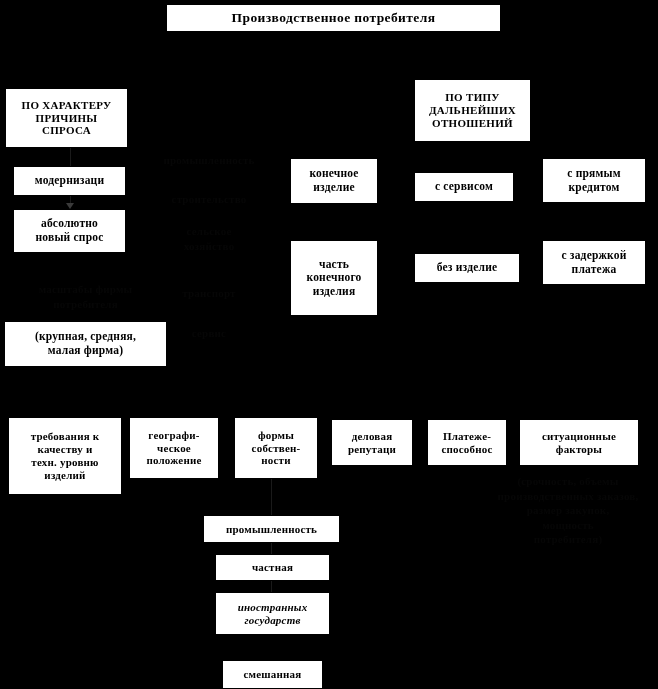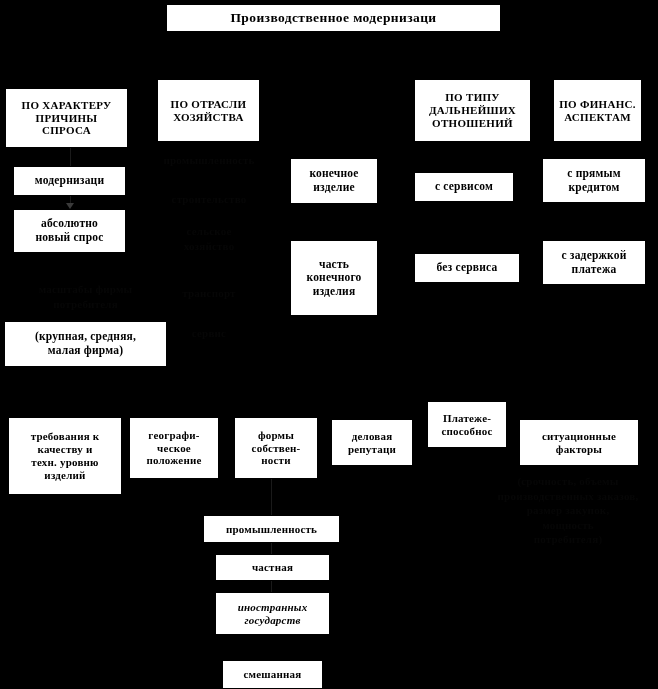--- a/index.html
+++ b/index.html
@@ -67,32 +67,28 @@
     border-left: 4px solid transparent;
     border-right: 4px solid transparent;
     border-top: 6px solid #3a3a3a;
   }
 </style>
 </head>
 <body>
 
 <div id="diagram">
 
-  <div class="box title-box" style="left:166px; top:4px; width:335px; height:28px;">Производственное модернизаци</div>
+  <div class="box title-box" style="left:166px; top:4px; width:335px; height:28px;">Производственное потребителя</div>
 
   <div class="box header-box" style="left:5px; top:88px; width:123px; height:60px;">ПО ХАРАКТЕРУ
 ПРИЧИНЫ
 СПРОСА</div>
-  <div class="box header-box" style="left:157px; top:79px; width:103px; height:63px;">ПО ОТРАСЛИ
-ХОЗЯЙСТВА</div>
   <div class="box header-box" style="left:414px; top:79px; width:117px; height:63px;">ПО ТИПУ
 ДАЛЬНЕЙШИХ
 ОТНОШЕНИЙ</div>
-  <div class="box header-box" style="left:553px; top:79px; width:89px; height:63px;">ПО   ФИНАНС.
-АСПЕКТАМ</div>
 
   <div class="connector" style="left:70px; top:148px; height:18px;"></div>
 
   <div class="box sub-box" style="left:13px; top:166px; width:113px; height:30px;">модернизаци</div>
   <div class="connector" style="left:70px; top:196px; height:11px;"></div>
   <div class="arrow-head" style="left:66px; top:203px;"></div>
   <div class="box sub-box" style="left:13px; top:209px; width:113px; height:44px;">абсолютно
 новый спрос</div>
 
   <div class="dark-text" style="left:8px; top:282px; width:155px;">масштабы фирмы
@@ -107,40 +103,40 @@
   <div class="dark-text" style="left:145px; top:286px; width:128px;">транспорт</div>
   <div class="dark-text" style="left:145px; top:326px; width:128px;">сервис</div>
 
   <div class="box sub-box" style="left:290px; top:158px; width:88px; height:46px;">конечное
 изделие</div>
   <div class="box sub-box" style="left:290px; top:240px; width:88px; height:76px;">часть
 конечного
 изделия</div>
 
   <div class="box sub-box" style="left:414px; top:172px; width:100px; height:30px;">с сервисом</div>
-  <div class="box sub-box" style="left:414px; top:253px; width:106px; height:30px;">без сервиса</div>
+  <div class="box sub-box" style="left:414px; top:253px; width:106px; height:30px;">без изделие</div>
 
   <div class="box sub-box" style="left:542px; top:158px; width:104px; height:45px;">с прямым
 кредитом</div>
   <div class="box sub-box" style="left:542px; top:240px; width:104px; height:45px;">с задержкой
 платежа</div>
 
   <div class="box lower-box" style="left:8px; top:417px; width:114px; height:78px;">требования к
 качеству и
 техн. уровню
 изделий</div>
   <div class="box lower-box" style="left:129px; top:417px; width:90px; height:62px;">географи-
 ческое
 положение</div>
   <div class="box lower-box" style="left:234px; top:417px; width:84px; height:62px;">формы
 собствен-
 ности</div>
   <div class="box lower-box" style="left:331px; top:419px; width:82px; height:47px;">деловая
 репутаци</div>
-  <div class="box lower-box" style="left:427px; top:401px; width:80px; height:47px;">Платеже-
+  <div class="box lower-box" style="left:427px; top:419px; width:80px; height:47px;">Платеже-
 способнос</div>
   <div class="box lower-box" style="left:519px; top:419px; width:120px; height:47px;">ситуационные
 факторы</div>
 
   <div class="dark-text" style="left:478px; top:474px; width:180px;">(срочность, объемы
 производственных заказов,
 размер закупок,
 мощность
 потребителя)</div>
 

